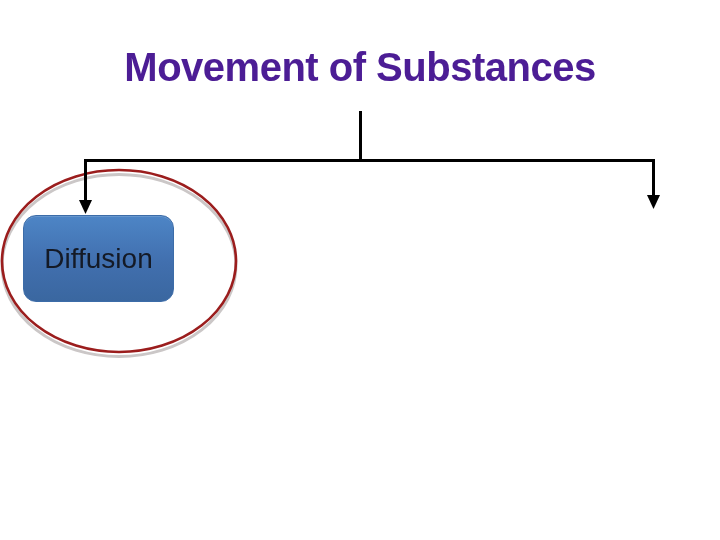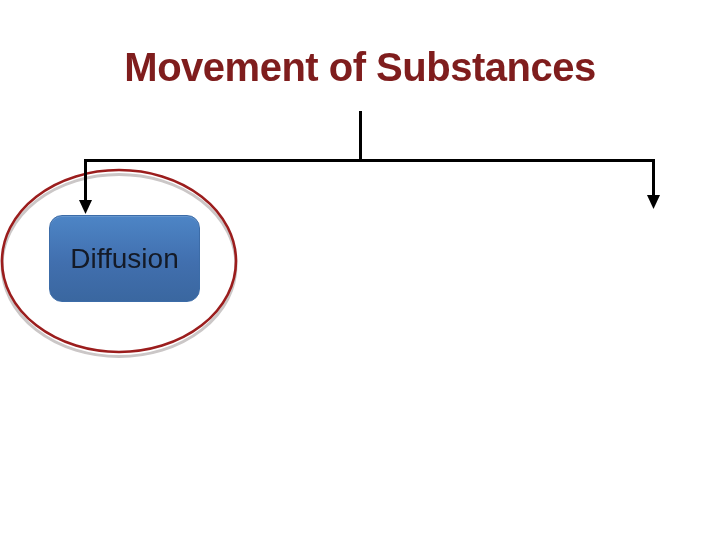--- a/index.html
+++ b/index.html
@@ -17,21 +17,21 @@
   }
   .slide-title {
     position: absolute;
     top: 46px;
     left: 0;
     width: 720px;
     text-align: center;
     font-size: 40px;
     font-weight: bold;
     letter-spacing: -0.5px;
-    color: #7f1d1d;
+    color: #4c1d95;
     line-height: 42px;
     white-space: nowrap;
   }
   .diagram-layer {
     position: absolute;
     top: 0;
     left: 0;
   }
   .node {
     position: absolute;
@@ -43,21 +43,20 @@
     border: 1px solid #3c6ca8;
     color: #141a26;
     font-size: 28px;
     box-shadow: inset 0 1px 0 rgba(255,255,255,0.15);
   }
   .node-diffusion {
     left: 23px;
     top: 215px;
     width: 149px;
     height: 85px;
-    margin-left: 26px;
   }
   .node-osmosis {
     left: 568px;
     top: 210px;
     width: 146px;
     height: 82px;
   }
 </style>
 </head>
 <body>

